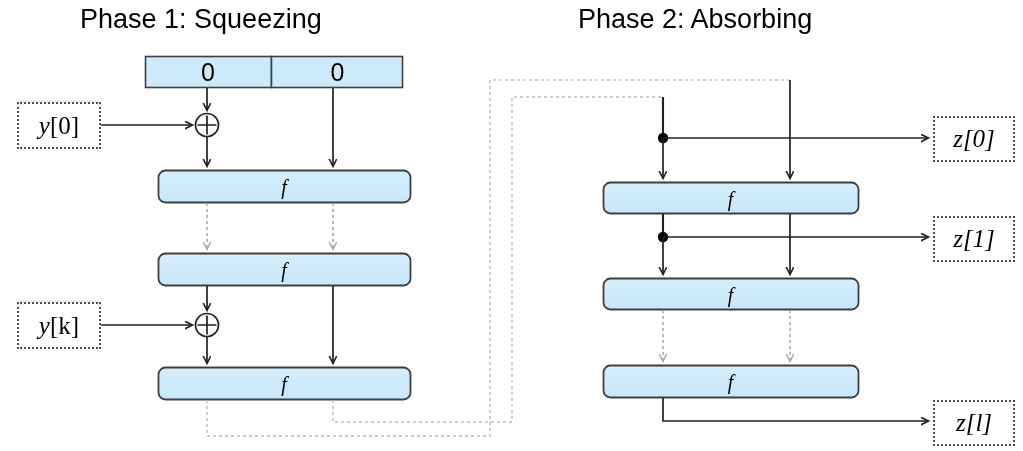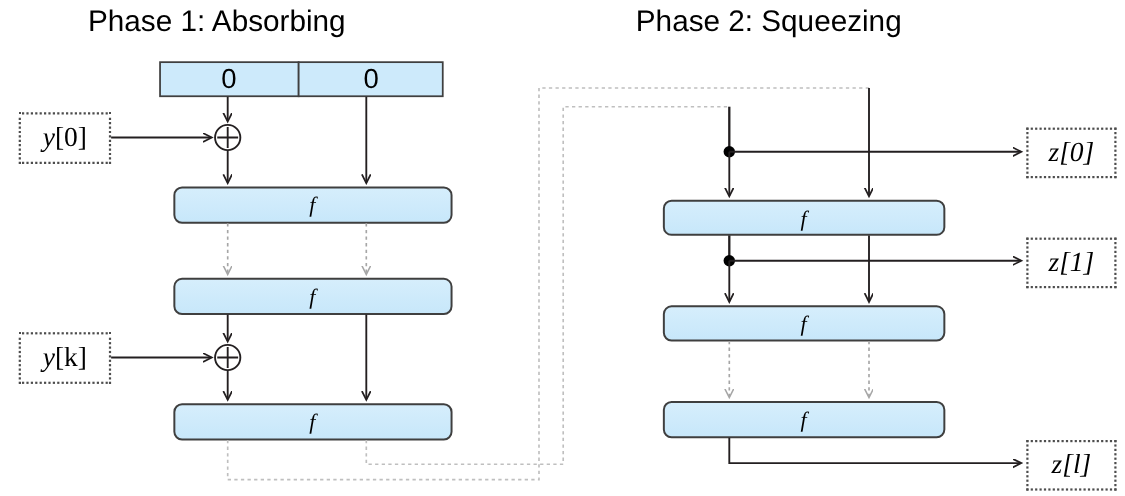--- a/index.html
+++ b/index.html
@@ -139,22 +139,22 @@
     <rect x="603.5" y="278.5" width="255" height="31" rx="7" ry="7" fill="url(#blkGrad)" stroke="#3f3f3f" stroke-width="1.8"></rect>
 
     <path d="M663,310 L663,361" stroke="#a6a6a6" stroke-width="1.5" fill="none" stroke-dasharray="3,3" marker-end="url(#arrowGray)"></path>
     <path d="M790,310 L790,361" stroke="#a6a6a6" stroke-width="1.5" fill="none" stroke-dasharray="3,3" marker-end="url(#arrowGray)"></path>
 
     <rect x="603.5" y="365.5" width="255" height="32" rx="7" ry="7" fill="url(#blkGrad)" stroke="#3f3f3f" stroke-width="1.8"></rect>
 
     <path d="M663,398 L663,421 L928,421" stroke="#231f20" stroke-width="1.7" fill="none" marker-end="url(#arrowBlack)"></path>
   </svg>
 
-  <div class="phase-title" id="phase1-title">Phase 1: Absorbing</div>
-  <div class="phase-title" id="phase2-title">Phase 2: Squeezing</div>
+  <div class="phase-title" id="phase1-title">Phase 1: Squeezing</div>
+  <div class="phase-title" id="phase2-title">Phase 2: Absorbing</div>
 
   <div class="state-label" style="left:145px;top:58px;width:126px;">0</div>
   <div class="state-label" style="left:272px;top:58px;width:131px;">0</div>
 
   <div class="box-label" style="left:158px;top:176px;width:252px;">f</div>
   <div class="box-label" style="left:158px;top:259px;width:252px;">f</div>
   <div class="box-label" style="left:158px;top:373px;width:252px;">f</div>
 
   <div class="box-label" style="left:603px;top:188px;width:255px;">f</div>
   <div class="box-label" style="left:603px;top:284px;width:255px;">f</div>

